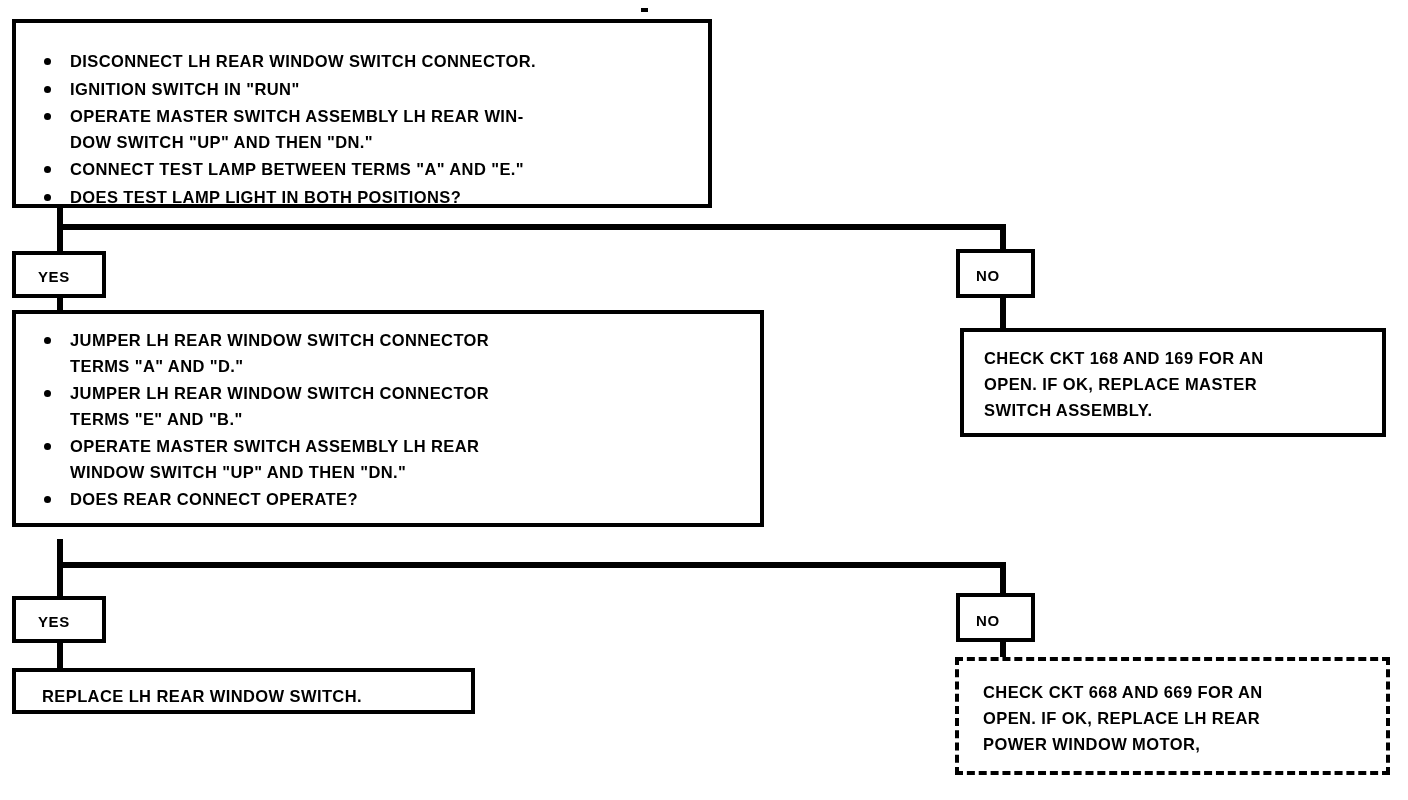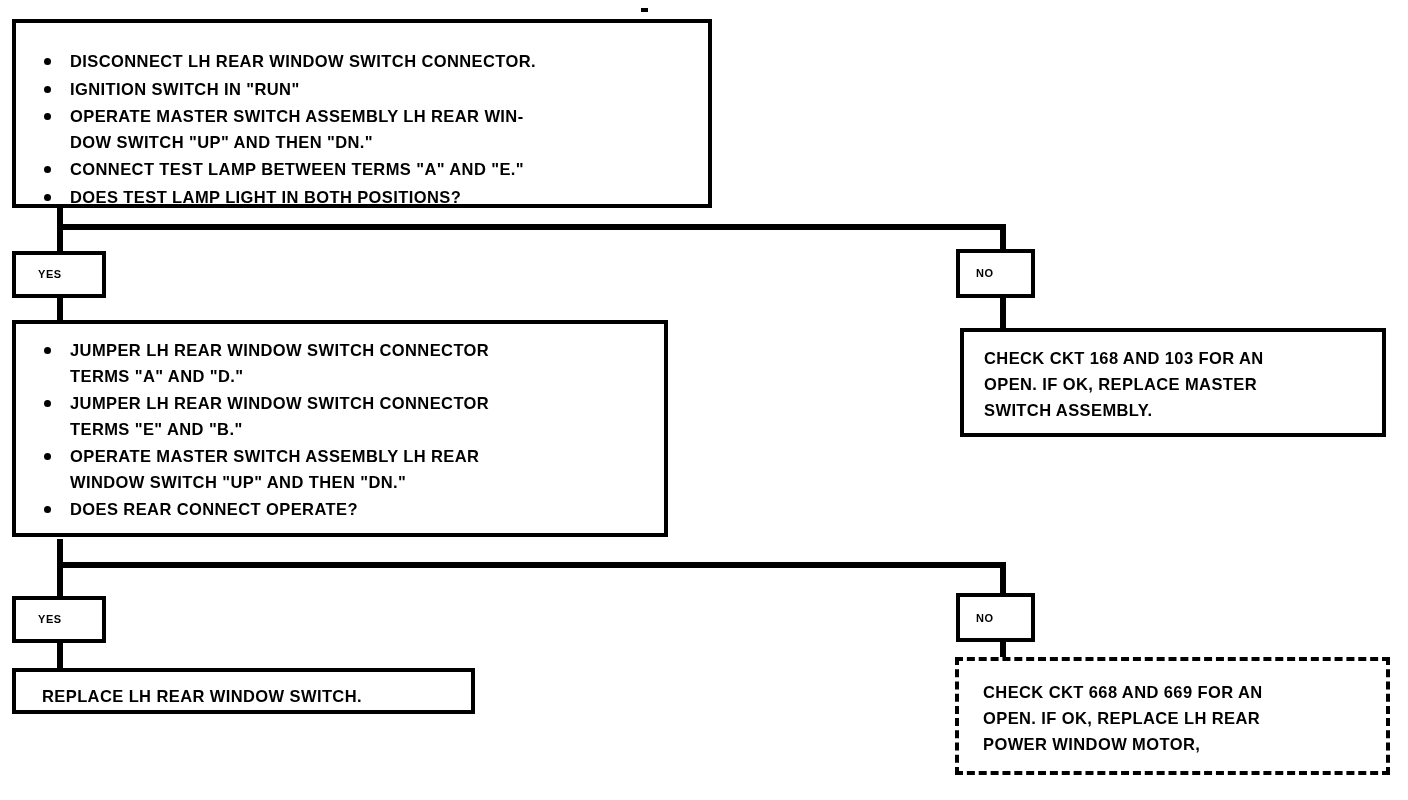--- a/index.html
+++ b/index.html
@@ -81,30 +81,30 @@
     font-size: 16.5px;
     letter-spacing: 0.4px;
     line-height: 26px;
     color: #000000;
     white-space: pre-line;
   }
 
   .yn-label {
     position: absolute;
     font-weight: bold;
-    font-size: 11px;
+    font-size: 15px;
     letter-spacing: 0.6px;
     color: #000000;
   }
 
   
   #box-step1        { left: 12px;  top: 19px;  width: 700px;  height: 189px; padding-left: 40px; }
   #box-step1-list   { left: 16px;  top: 26px;  width: 665px; }
 
-  #box-step2        { left: 12px;  top: 320px; width: 656px;  height: 217px; }
+  #box-step2        { left: 12px;  top: 310px; width: 752px;  height: 217px; }
   #box-step2-list   { left: 16px;  top: 14px;  width: 625px; }
 
   #box-no1          { left: 956px; top: 249px; width: 79px;   height: 49px; }
   #label-no1        { left: 16px;  top: 14px; }
 
   #box-no1-result   { left: 960px; top: 328px; width: 426px;  height: 109px; }
   #text-no1-result  { left: 20px;  top: 13px; }
 
   #box-yes1         { left: 12px;  top: 251px; width: 94px;   height: 47px; }
   #label-yes1       { left: 22px;  top: 13px; }
@@ -167,21 +167,21 @@
     <span class="yn-label" id="label-yes1">YES</span>
   </div>
   <div class="line-v" id="conn1-yes-down"></div>
 
   <div class="box" id="box-no1">
     <span class="yn-label" id="label-no1">NO</span>
   </div>
   <div class="line-v" id="conn1-no-down"></div>
 
   <div class="box" id="box-no1-result">
-    <div class="plain-text" id="text-no1-result">CHECK CKT 168 AND 103 FOR AN
+    <div class="plain-text" id="text-no1-result">CHECK CKT 168 AND 169 FOR AN
 OPEN.  IF OK, REPLACE MASTER
 SWITCH ASSEMBLY.</div>
   </div>
 
   <div class="box" id="box-step2">
     <ul class="bullet-list" id="box-step2-list">
       <li class="bullet-item">JUMPER LH REAR WINDOW SWITCH CONNECTOR
 TERMS "A" AND "D."</li>
       <li class="bullet-item">JUMPER LH REAR WINDOW SWITCH CONNECTOR
 TERMS "E" AND "B."</li>

